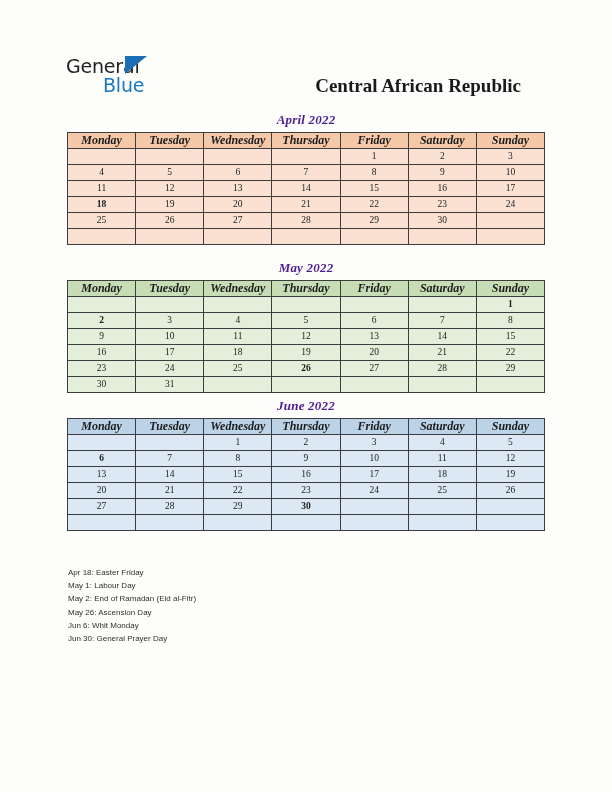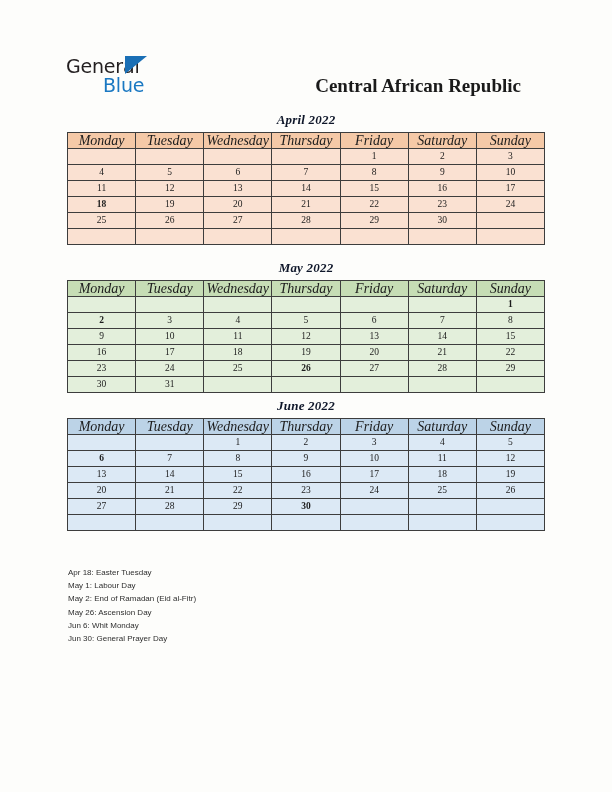--- a/index.html
+++ b/index.html
@@ -72,21 +72,21 @@
     position: absolute;
     left: 67px;
     width: 478px;
   }
   .cal-title {
     text-align: center;
     font-family: "Liberation Serif", serif;
     font-size: 13px;
     font-weight: bold;
     font-style: italic;
-    color: #0f172a;
+    color: #4c1d95;
     margin-bottom: 4px;
     letter-spacing: 0.2px;
   }
   table.cal {
     border-collapse: collapse;
     width: 478px;
     table-layout: fixed;
   }
   table.cal th, table.cal td {
     border: 1px solid #3d3d3d;
@@ -94,22 +94,22 @@
     text-align: center;
     vertical-align: middle;
     font-family: "Liberation Serif", serif;
     font-size: 9.5px;
     color: #1c1c1c;
     padding: 0;
     line-height: 15px;
   }
   table.cal th {
     font-style: italic;
-    font-weight: normal;
-    font-size: 14px;
+    font-weight: bold;
+    font-size: 12px;
   }
   td.red, th.red {
     color: #ff0000;
     font-weight: bold;
   }
 
   
   .theme-apr th { background: #f5c9a7; }
   .theme-apr td { background: #fae1d2; }
   
@@ -359,19 +359,19 @@
             <td></td>
             <td></td>
             <td></td>
           </tr>
         </tbody>
       </table>
     </div>
   </div>
 
 <div class="holidays" id="holiday-list">
-    <div class="holiday-item">Apr 18: Easter Tuesday</div>
+    <div class="holiday-item">Apr 18: Easter Friday</div>
     <div class="holiday-item">May 1: Labour Day</div>
     <div class="holiday-item">May 2: End of Ramadan (Eid al-Fitr)</div>
     <div class="holiday-item">May 26: Ascension Day</div>
     <div class="holiday-item">Jun 6: Whit Monday</div>
     <div class="holiday-item">Jun 30: General Prayer Day</div>
   </div>
 
 </body></html>

